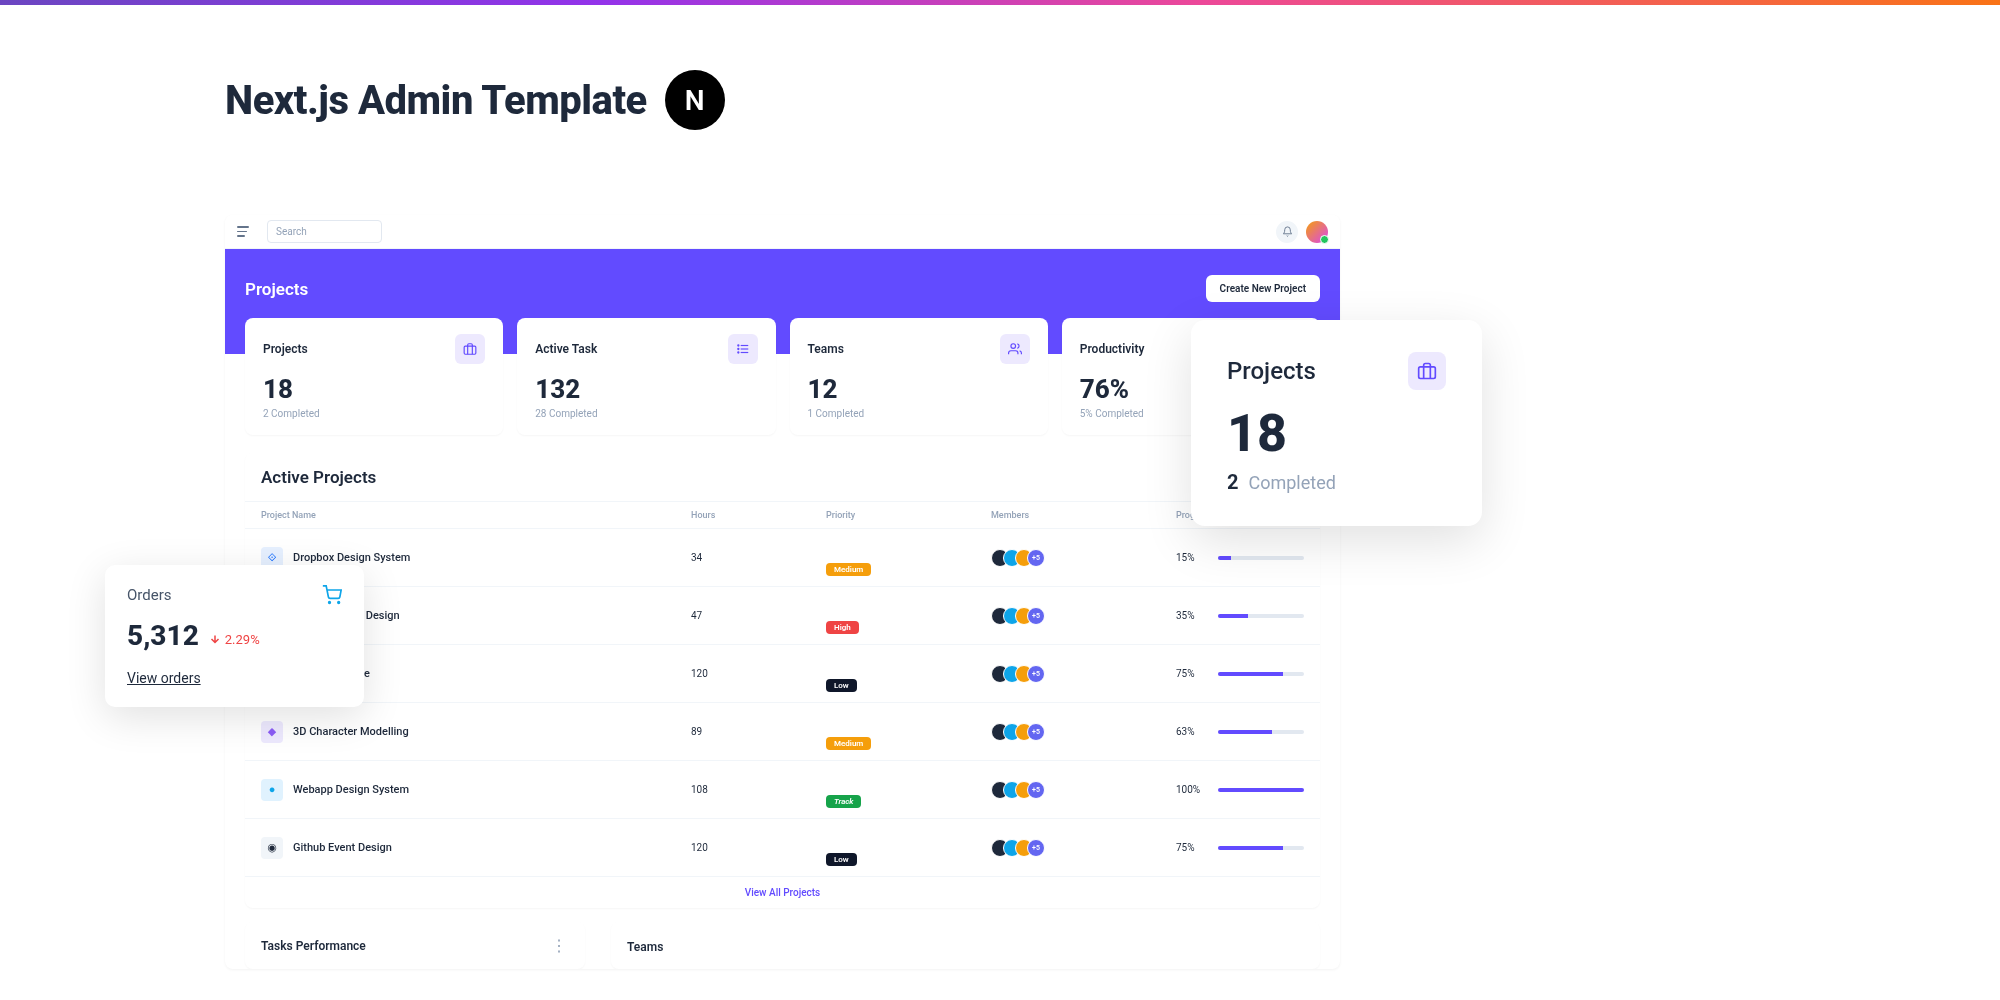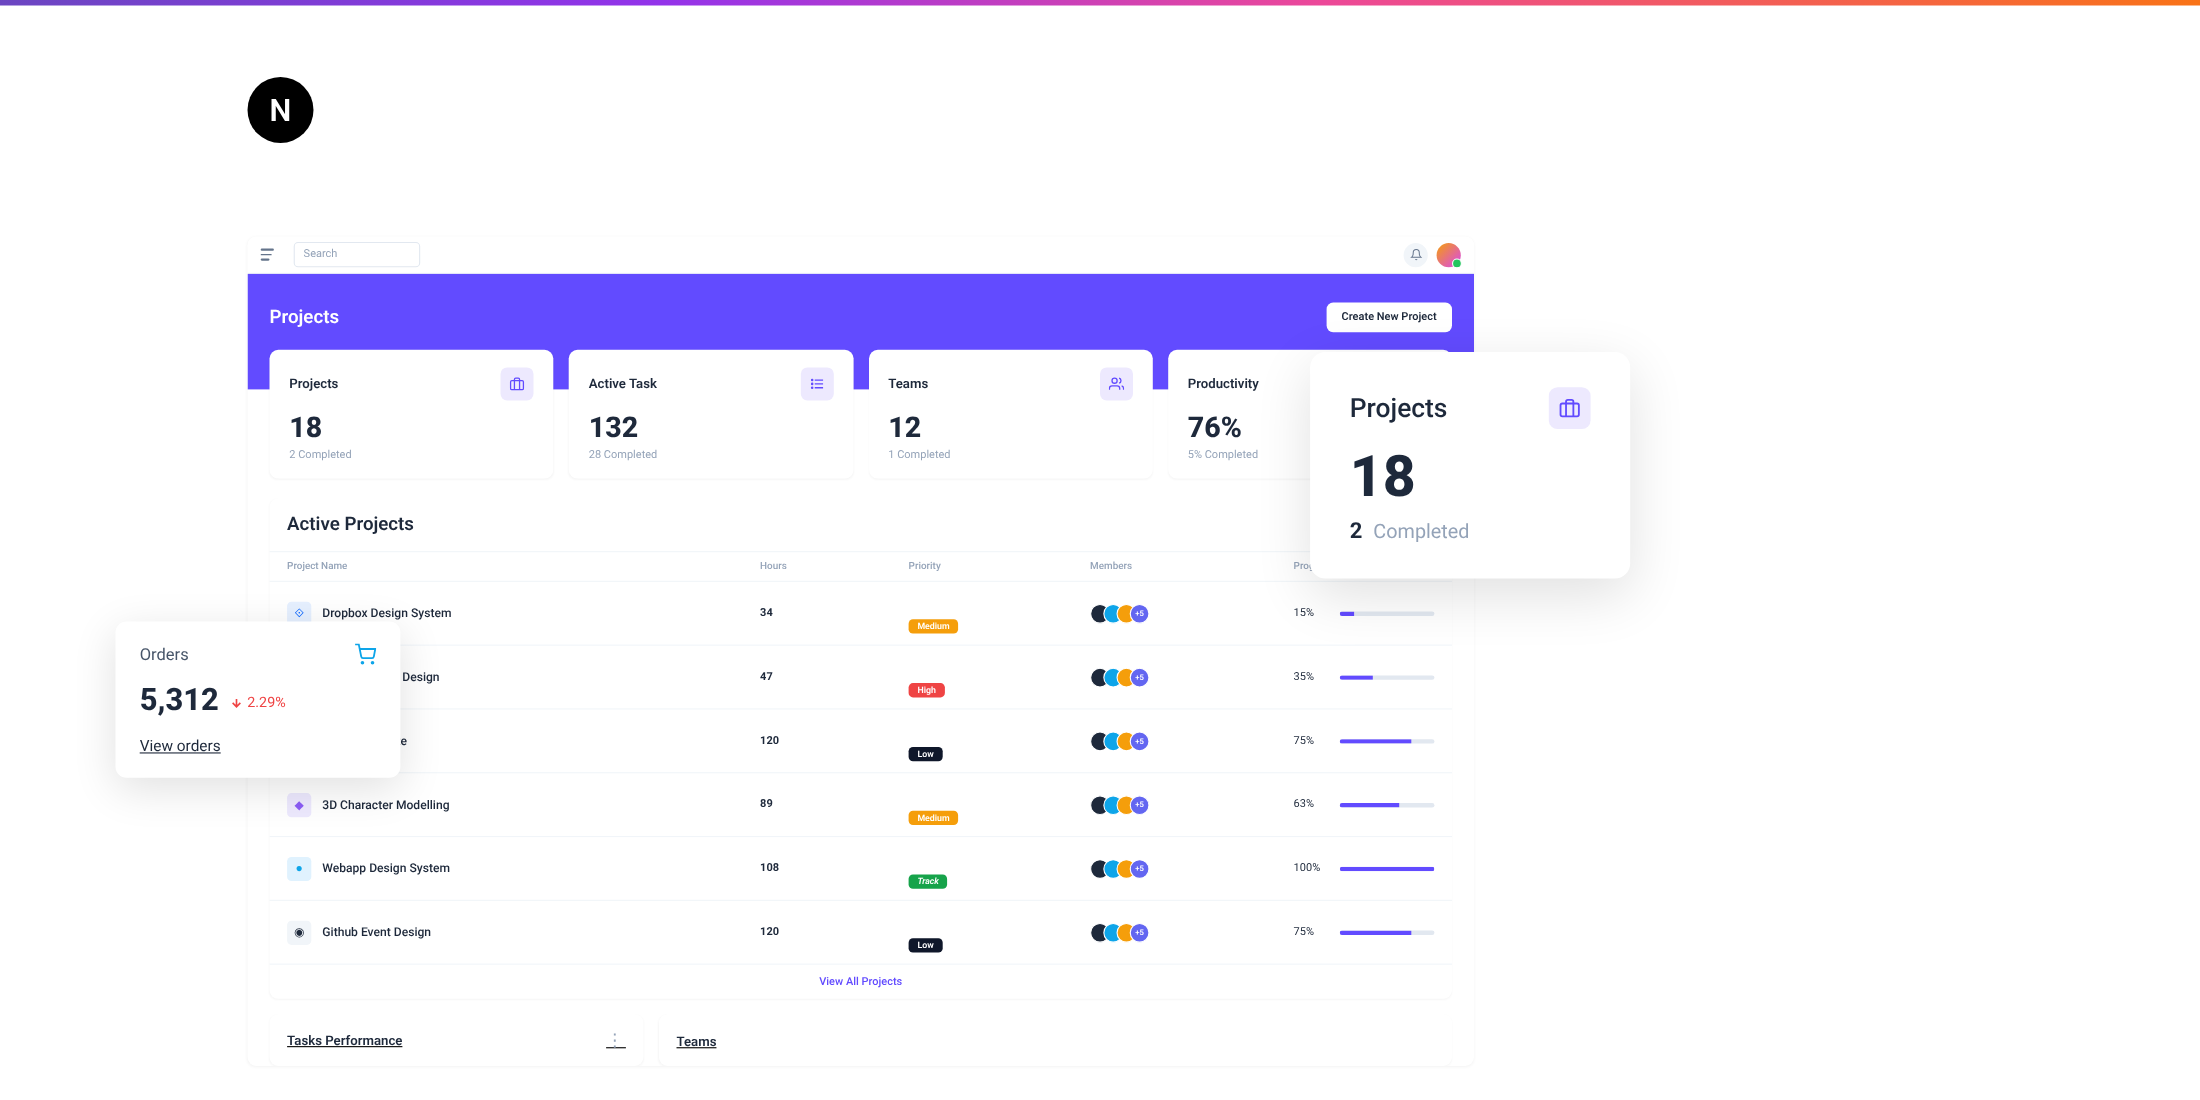--- a/index.html
+++ b/index.html
@@ -32,33 +32,33 @@
 .stat-icon { width: 30px; height: 30px; border-radius: 6px; background: #ede9fe; display: flex; align-items: center; justify-content: center; }
 .stat-value { font-size: 26px; font-weight: 800; color: #1e293b; margin-bottom: 4px; }
 .stat-sub { font-size: 10px; color: #94a3b8; }
 .active-projects { margin: 18px 20px 0; background: #fff; border-radius: 8px; box-shadow: 0 1px 2px rgba(0,0,0,0.04); }
 .ap-header { padding: 14px 16px; font-size: 17px; font-weight: 600; color: #1e293b; }
 .ap-table-head { display: grid; grid-template-columns: 430px 135px 165px 185px 1fr; padding: 8px 16px; border-top: 1px solid #f1f5f9; border-bottom: 1px solid #f1f5f9; }
 .ap-th { font-size: 9px; color: #94a3b8; font-weight: 500; }
 .ap-row { display: grid; grid-template-columns: 430px 135px 165px 185px 1fr; padding: 10px 16px; align-items: center; border-bottom: 1px solid #f1f5f9; }
 .ap-name { display: flex; align-items: center; gap: 10px; font-size: 11px; color: #1e293b; font-weight: 500; }
 .ap-logo { width: 22px; height: 22px; border-radius: 4px; display: flex; align-items: center; justify-content: center; font-size: 11px; }
-.ap-hours { font-size: 10px; color: #1e293b; font-weight: bold; }
+.ap-hours { font-size: 10px; color: #1e293b; }
 .ap-priority { display: inline-block; padding: 2px 8px; border-radius: 4px; font-size: 8px; font-weight: 600; color: #fff; margin-top: 24px; }
 .prio-medium { background: #f59e0b; } .prio-high { background: #ef4444; } .prio-low { background: #0f172a; } .prio-track { background: #16a34a; font-style: italic; }
 .ap-members { display: flex; }
 .ap-members span { width: 18px; height: 18px; border-radius: 50%; border: 1.5px solid #fff; margin-left: -6px; }
 .ap-members span:first-child { margin-left: 0; }
 .ap-members .more { background: #6366f1; color: #fff; font-size: 7px; display: flex; align-items: center; justify-content: center; font-weight: 600; }
 .ap-progress { display: flex; align-items: center; gap: 10px; }
 .ap-pct { font-size: 10px; color: #1e293b; width: 32px; }
 .ap-bar { flex: 1; height: 4px; background: #e2e8f0; border-radius: 2px; overflow: hidden; }
 .ap-bar-fill { height: 100%; background: #624bff; }
 .view-all { text-align: center; padding: 10px; font-size: 10px; color: #624bff; font-weight: 500; cursor: pointer; }
-.bottom-cards { display: flex; gap: 14px; padding: 14px 20px 0; text-decoration: underline; }
+.bottom-cards { display: flex; gap: 26px; padding: 14px 20px 0; }
 .bottom-card { background: #fff; border-radius: 8px; box-shadow: 0 1px 2px rgba(0,0,0,0.04); padding: 14px 16px; }
 .bottom-card.tasks { flex: 0 0 340px; display: flex; justify-content: space-between; align-items: center; }
 .bottom-card.teams { flex: 1; }
 .bc-title { font-size: 12px; font-weight: 600; color: #1e293b; }
 .dots { color: #94a3b8; letter-spacing: 2px; }
 .orders-float { position: absolute; left: 105px; top: 565px; width: 259px; background: #fff; border-radius: 10px; box-shadow: 0 10px 40px rgba(0,0,0,0.12); padding: 20px 22px; }
 .orders-top { display: flex; justify-content: space-between; align-items: center; margin-bottom: 14px; }
 .orders-label { font-size: 15px; color: #475569; }
 .cart-icon { color: #0ea5e9; }
 .orders-val-row { display: flex; align-items: baseline; gap: 10px; margin-bottom: 16px; }
@@ -74,20 +74,21 @@
 .pf-sub-num { font-size: 20px; font-weight: 700; color: #1e293b; }
 .pf-sub-text { font-size: 18px; color: #94a3b8; }
 </style>
 </head>
 <body>
 
 <div class="top-gradient"></div>
 
 <div class="header-area">
   <div class="nextjs-group">
+    <span class="nextjs-text">Next.js Admin Template</span>
     <div class="nextjs-logo">N</div>
   </div>
 </div>
 
 <div class="dashboard-preview">
   <div class="topbar">
     <div class="menu-icon">
         <span></span>
         <span></span>
         <span></span>

